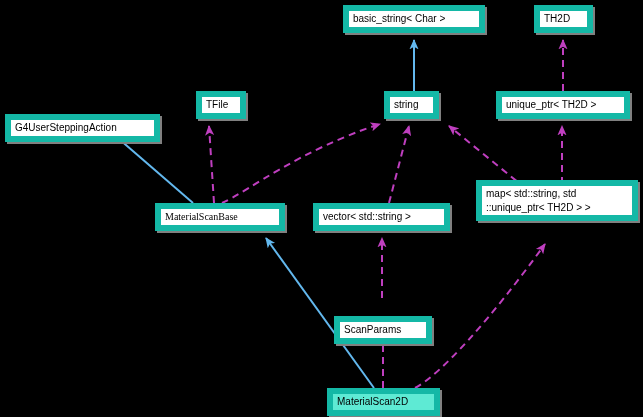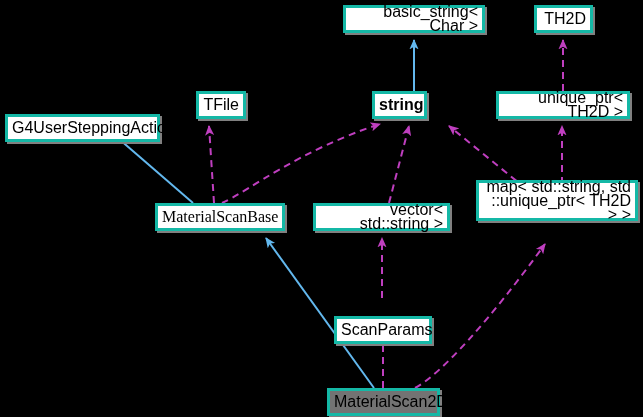--- a/index.html
+++ b/index.html
@@ -19,36 +19,36 @@
     position: absolute;
     left: 0;
     top: 0;
     width: 643px;
     height: 417px;
   }
   .uml-node {
     position: absolute;
     box-sizing: border-box;
     background: #FFFFFF;
-    border: 3px solid #14b8a6;
+    border: 6px solid #14b8a6;
     box-shadow: 2px 2px 0 0 #808080;
     display: flex;
     align-items: center;
     justify-content: center;
-    text-align: right;
+    text-align: left;
     color: #000000;
     font-family: "Liberation Sans", sans-serif;
-    font-size: 16px;
+    font-size: 10px;
     line-height: 14px;
     letter-spacing: 0px;
     white-space: pre-line;
     z-index: 5;
   }
   .uml-node.highlight {
-    background: #737373;
+    background: #5eead4;
   }
   .node-label {
     display: block;
     width: 100%;
     padding: 0 4px;
     box-sizing: border-box;
     white-space: pre-line;
   }
 </style>
 </head>
@@ -79,21 +79,21 @@
         <path d="M 383,388 L 383,333" fill="none" stroke="#BF3FBF" stroke-width="2" stroke-dasharray="7,5" marker-end="url(#arrow-purple)"></path>
         <path d="M 415,388 C 440,375 490,320 545,244" fill="none" stroke="#BF3FBF" stroke-width="2" stroke-dasharray="7,5" marker-end="url(#arrow-purple)"></path>
       </g>
   </svg>
 
   <div id="nodes-group">
       <div class="uml-node" style="left: 343px; top: 5px; width: 142px; height: 28px;"><span class="node-label">basic_string&lt; Char &gt;</span></div>
       <div class="uml-node" style="left: 534px; top: 5px; width: 59px; height: 28px;"><span class="node-label">TH2D</span></div>
       <div class="uml-node" style="left: 5px; top: 91px; width: 155px; height: 28px; margin-top: 23px;"><span class="node-label">G4UserSteppingAction</span></div>
       <div class="uml-node" style="left: 196px; top: 91px; width: 50px; height: 28px;"><span class="node-label">TFile</span></div>
-      <div class="uml-node" style="left: 372px; top: 91px; width: 55px; height: 28px; font-weight: bold;"><span class="node-label">string</span></div>
+      <div class="uml-node" style="left: 384px; top: 91px; width: 55px; height: 28px;"><span class="node-label">string</span></div>
       <div class="uml-node" style="left: 496px; top: 91px; width: 134px; height: 28px;"><span class="node-label">unique_ptr&lt; TH2D &gt;</span></div>
       <div class="uml-node" style="left: 155px; top: 203px; width: 130px; height: 28px; font-family: Liberation Serif, serif;"><span class="node-label">MaterialScanBase</span></div>
       <div class="uml-node" style="left: 313px; top: 203px; width: 137px; height: 28px;"><span class="node-label">vector&lt; std::string &gt;</span></div>
       <div class="uml-node" style="left: 476px; top: 180px; width: 162px; height: 41px;"><span class="node-label">map&lt; std::string, std
 ::unique_ptr&lt; TH2D &gt; &gt;</span></div>
       <div class="uml-node" style="left: 334px; top: 316px; width: 98px; height: 28px;"><span class="node-label">ScanParams</span></div>
       <div class="uml-node highlight" style="left: 327px; top: 388px; width: 113px; height: 28px;"><span class="node-label">MaterialScan2D</span></div>
     </div>
 
 </div>

